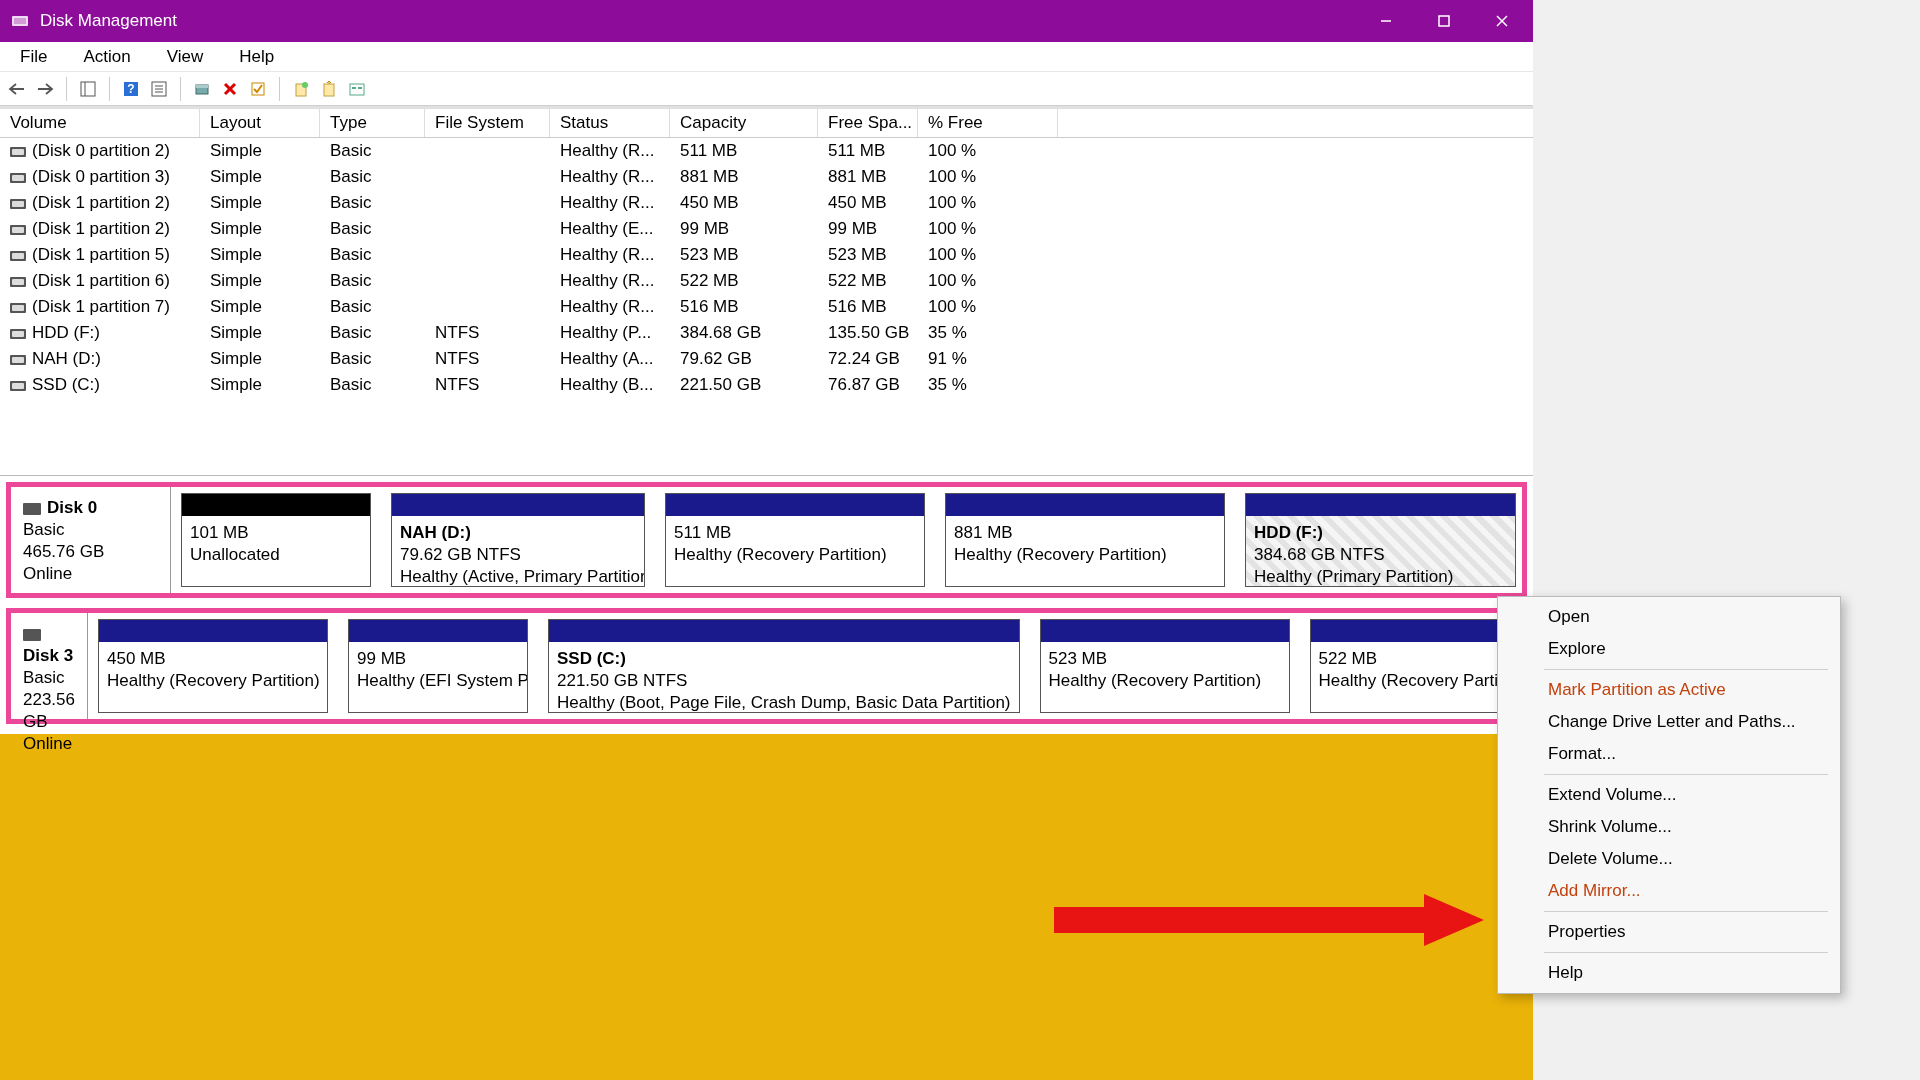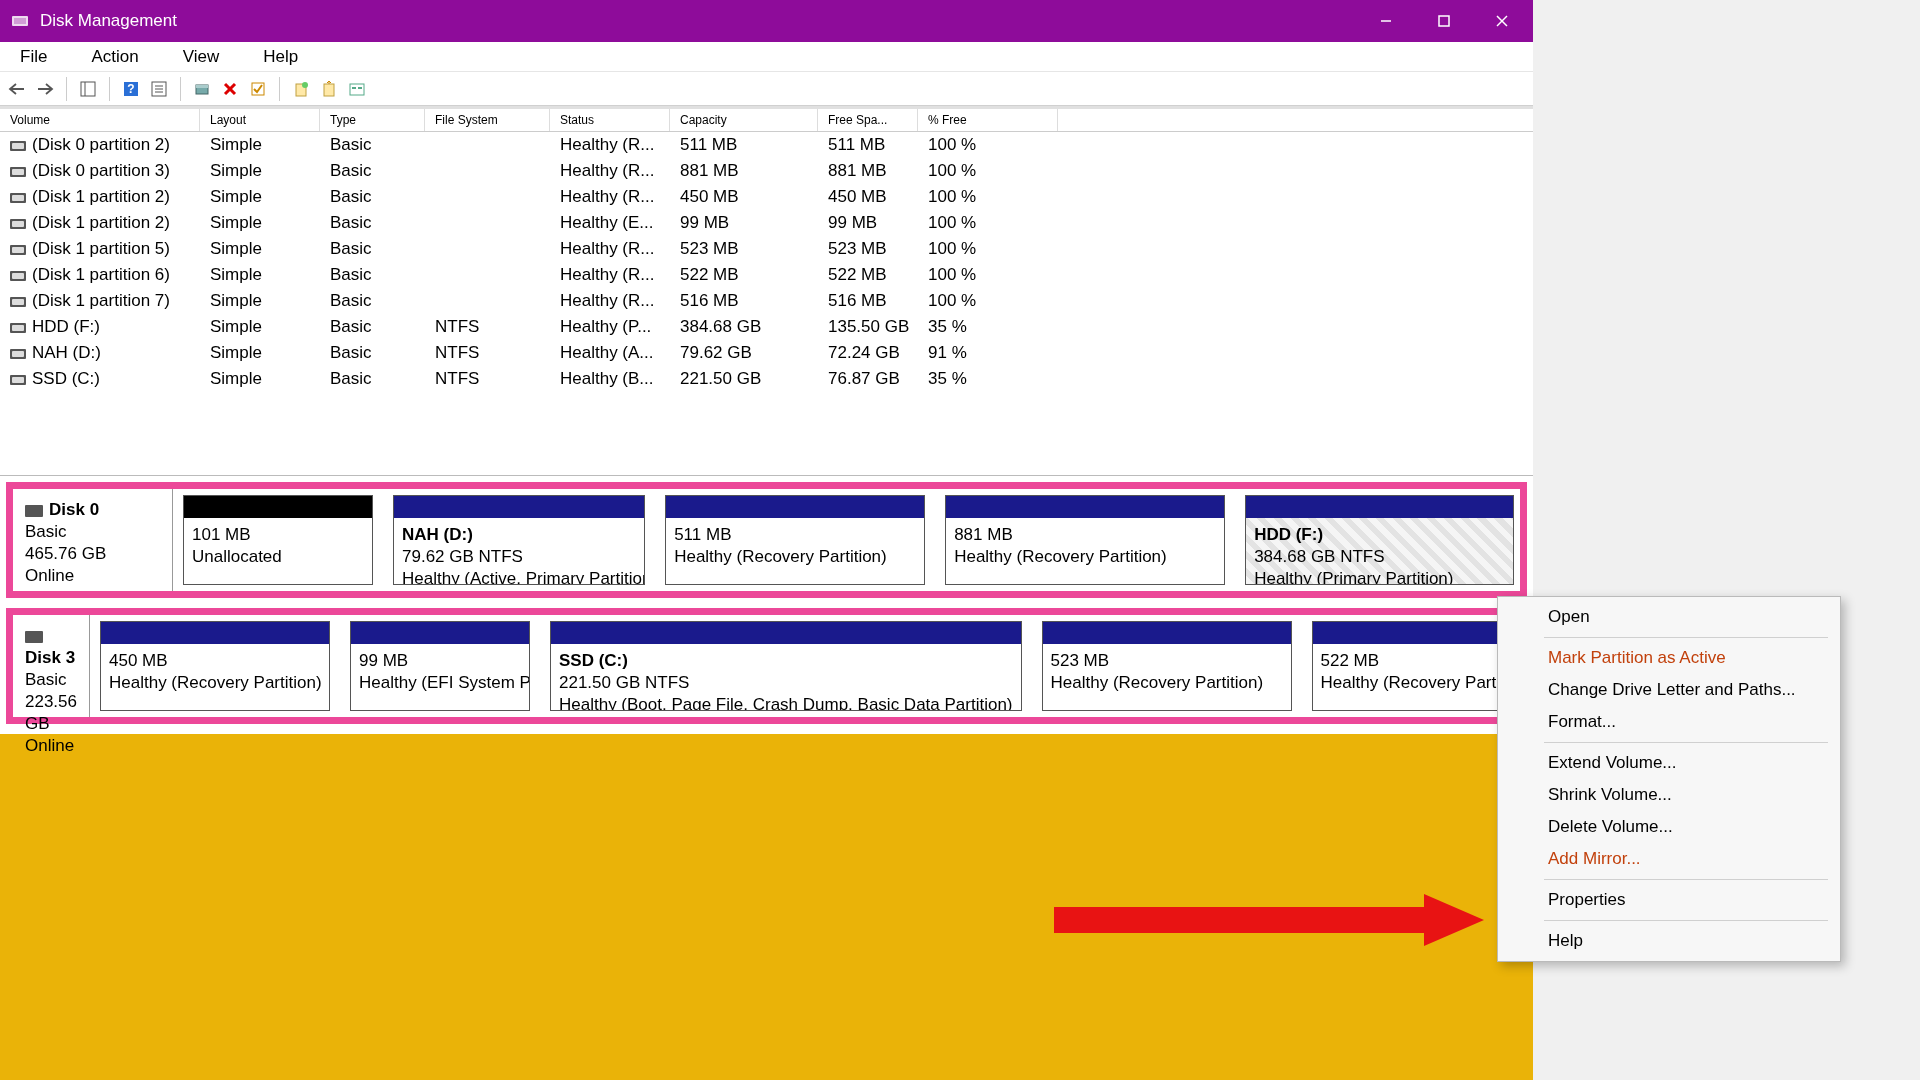--- a/index.html
+++ b/index.html
@@ -2,35 +2,35 @@
 <html><head>
 <meta charset="utf-8">
 <style>
   * { margin: 0; padding: 0; box-sizing: border-box; font-family: "Segoe UI", Tahoma, sans-serif; }
   body { background: #f0f0f0; width: 1920px; height: 1080px; overflow: hidden; }
   .window { width: 1533px; height: 1080px; display: flex; flex-direction: column; background: #eab308; }
   .titlebar { height: 42px; background: #8e0c9a; color: #fff; display: flex; align-items: center; padding: 0 2px 0 10px; font-size: 17px; }
   .titlebar .icon { width: 20px; height: 20px; margin-right: 10px; display:flex; align-items:center; justify-content:center;}
   .titlebar .title { flex: 1; font-weight: 400; }
   .winbtn { width: 58px; height: 42px; display: flex; align-items: center; justify-content: center; color: #fff; font-size: 16px; }
-  .menubar { height: 30px; display: flex; align-items: center; padding: 0 6px; font-size: 17px; gap: 16px; background: #fff; border-bottom: 1px solid #e6e6e6;}
+  .menubar { height: 30px; display: flex; align-items: center; padding: 0 6px; font-size: 17px; gap: 8px; background: #fff; border-bottom: 1px solid #e6e6e6;}
   .menubar .mitem { padding: 4px 14px; cursor: pointer; }
   .toolbar { height: 34px; display:flex; align-items:center; gap:6px; padding: 0 6px; border-bottom: 1px solid #d0d0d0; background:#fff;}
   .toolbar .tbtn { width:22px; height:22px; display:flex; align-items:center; justify-content:center; }
   .toolbar .sep { width:1px; height:24px; background:#ccc; margin:0 4px; }
   .tablewrap { height: 370px; overflow:auto; border-bottom:1px solid #bbb; background:#fff; position:relative; border-top:3px solid #e0e0e0;}
   .thead { display:flex; background:#fff; border-bottom:1px solid #ccc; position:sticky; top:0;}
-  .th { padding: 4px 10px; font-size:12px; border-right:1px solid #ddd; text-align:left; font-weight:400; white-space:nowrap; overflow:hidden;}
+  .th { padding: 4px 10px; font-size:17px; border-right:1px solid #ddd; text-align:left; font-weight:400; white-space:nowrap; overflow:hidden;}
   .c0{width:200px;} .c1{width:120px;} .c2{width:105px;} .c3{width:125px;} .c4{width:120px;} .c5{width:148px;} .c6{width:100px;} .c7{width:140px;}
   .trow { display:flex; align-items:center; height:26px; font-size:17px;}
   .td { padding: 1px 10px; white-space:nowrap; overflow:hidden;}
   .vol-ico { display:inline-block; width:16px; height:10px; background:#555; border-radius:1px; margin-right:6px; vertical-align:middle; position:relative;}
   .vol-ico::after{content:""; position:absolute; top:2px; left:2px; right:2px; bottom:2px; background:#ddd; border-radius:1px;}
   .diskarea { background:#fff; padding: 6px 6px 0 6px; }
-  .diskrow { display:flex; border:7px solid #ec4899; margin-bottom:10px; height:116px;}
+  .diskrow { display:flex; border:5px solid #ec4899; margin-bottom:10px; height:116px;}
   .diskinfo { width:160px; border-right:1px solid #999; padding:10px 12px; font-size:17px; line-height:1.3;}
   .diskinfo b { font-weight:700;}
   .dicon { display:inline-block; width:18px; height:12px; background:#555; margin-right:6px; vertical-align:middle; border-radius:1px;}
   .partitions { flex:1; display:flex; padding:6px 6px 6px 10px; gap:20px;}
   .part { border:1px solid #555; display:flex; flex-direction:column; min-width:0;}
   .phead { height:22px; background:#1a1a8c; flex-shrink:0;}
   .phead.black { background:#000;}
   .pbody { flex:1; padding:6px 8px; font-size:17px; line-height:1.3; overflow:hidden; white-space:nowrap;}
   .pbody b {font-weight:700;}
   .part.selected { background: repeating-linear-gradient(45deg,#f5f5f5,#f5f5f5 6px,#e3e3e3 6px,#e3e3e3 12px); }
@@ -360,20 +360,21 @@
             </div>
           </div>
         </div>
       </div>
     </div>
 
 </div>
 
 <div class="contextmenu" id="ctxmenu">
     <div class="cmitem">Open</div>
+    <div class="cmitem">Explore</div>
     <div class="cmsep"></div>
     <div class="cmitem disabled">Mark Partition as Active</div>
     <div class="cmitem">Change Drive Letter and Paths...</div>
     <div class="cmitem">Format...</div>
     <div class="cmsep"></div>
     <div class="cmitem">Extend Volume...</div>
     <div class="cmitem">Shrink Volume...</div>
     <div class="cmitem">Delete Volume...</div>
     <div class="cmitem disabled">Add Mirror...</div>
     <div class="cmsep"></div>

